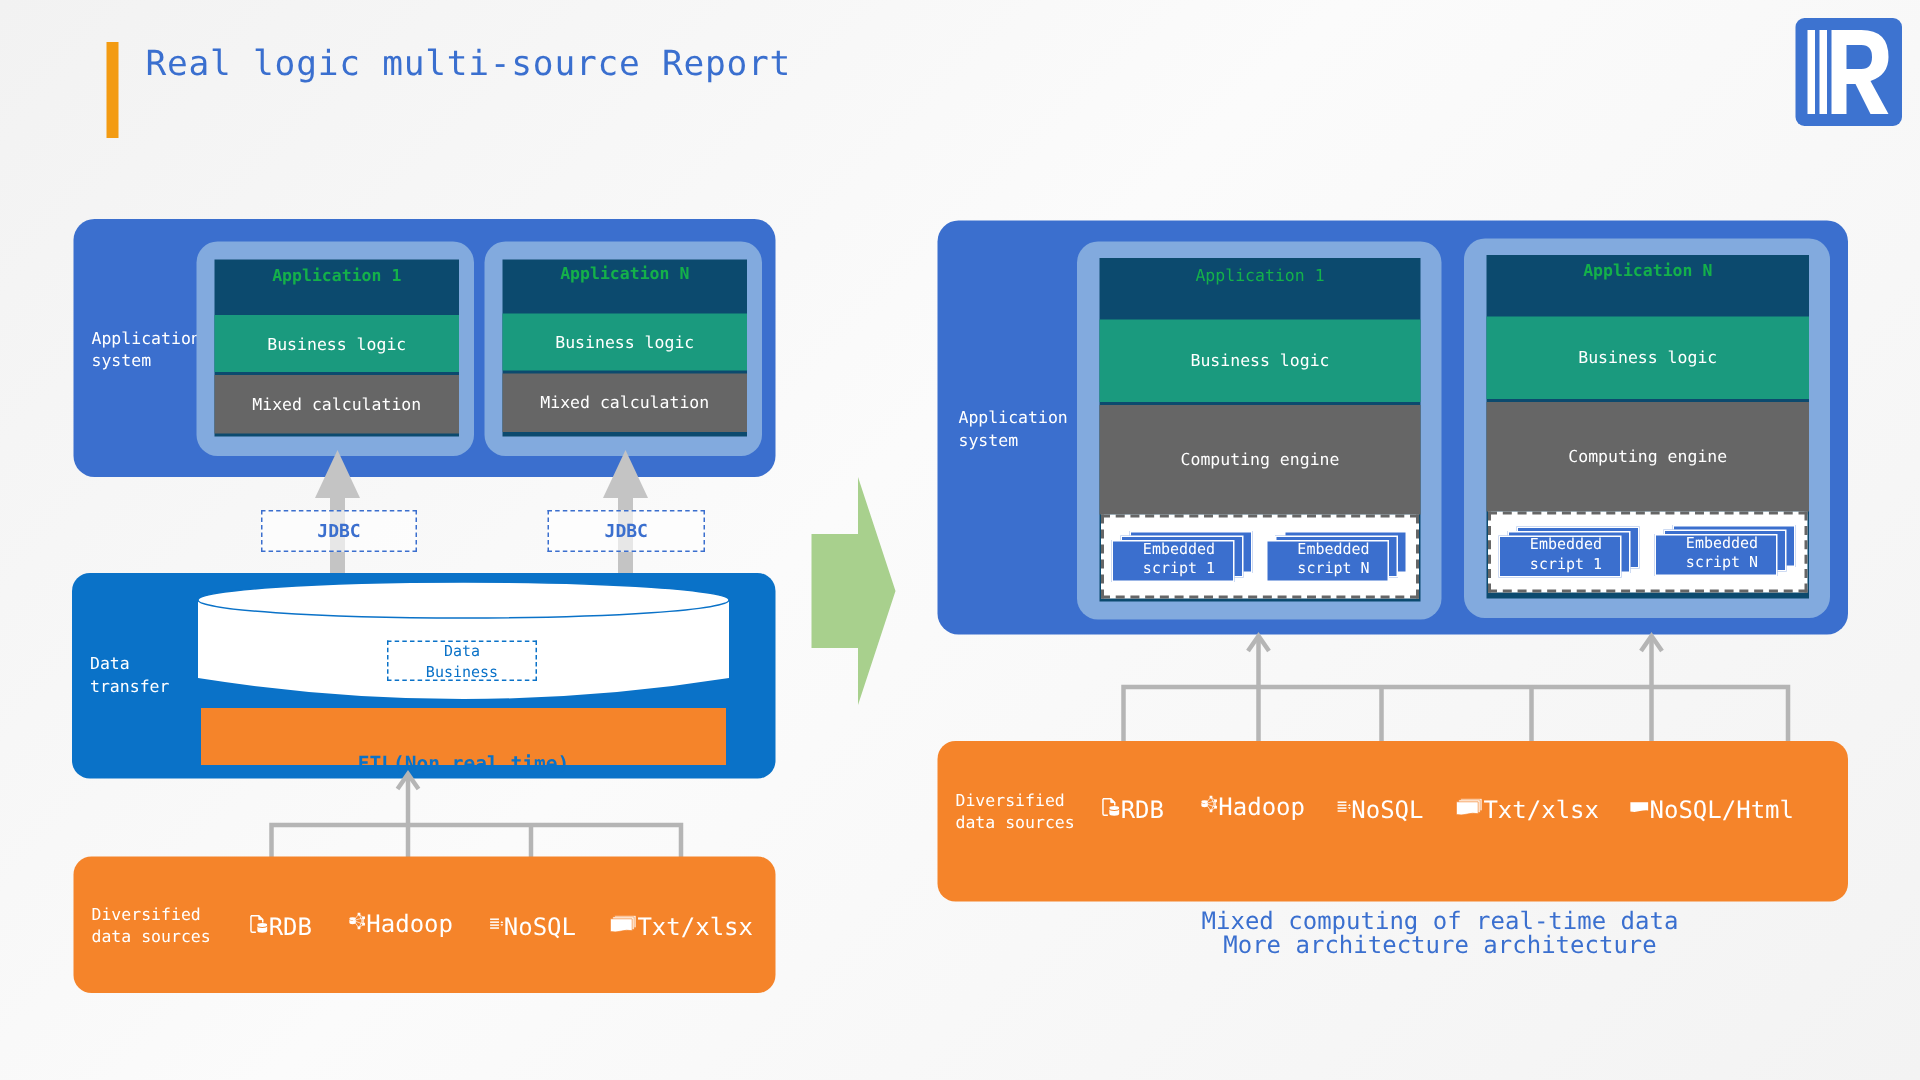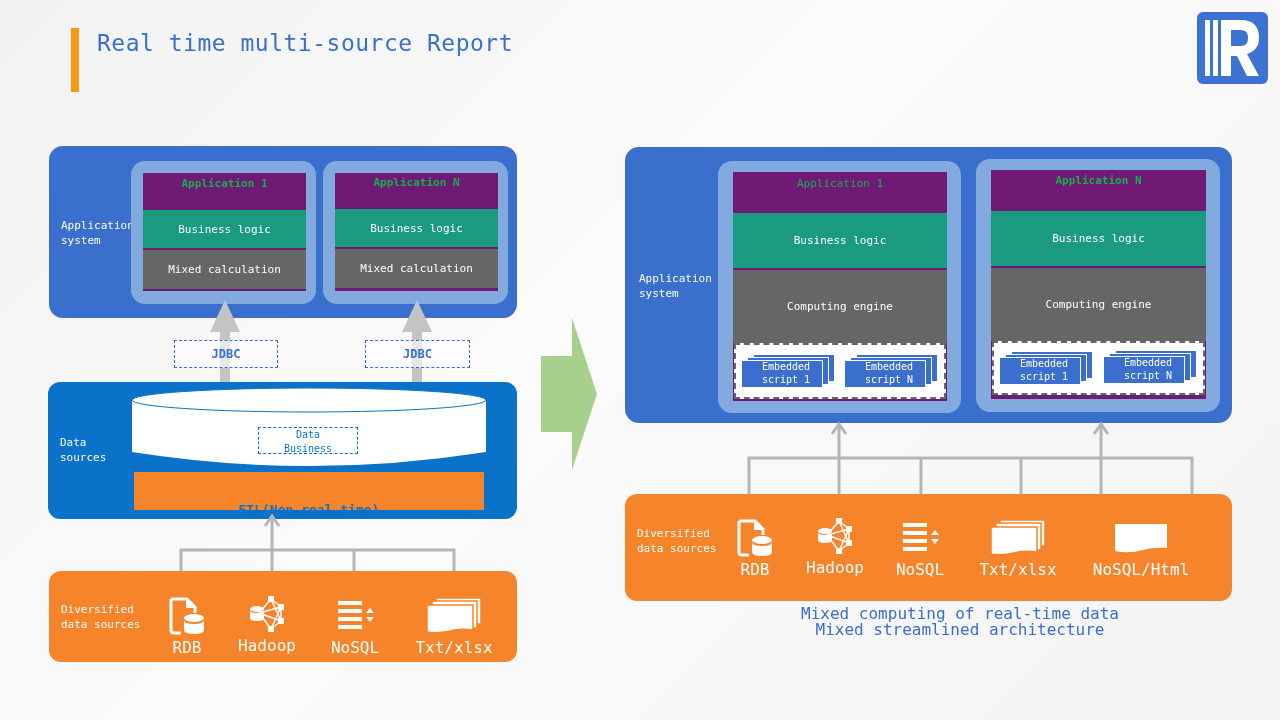--- a/index.html
+++ b/index.html
@@ -13,34 +13,34 @@
   .title { left:97px; top:30px; font-size:23px; color:#3a6fcf; letter-spacing:0.5px; white-space:nowrap; }
   .logo { left:1197px; top:12px; width:71px; height:72px; background:#3d73d0; border-radius:6px; }
 
   .panel-blue { background:#3b6fce; border-radius:14px; }
   .panel-dt { background:#0a72c8; border-radius:12px; }
   .panel-orange { background:#f5842a; border-radius:12px; }
 
   .side-label { color:#fff; font-size:11px; line-height:15px; white-space:nowrap; }
 
   .app-frame { background:#82aade; border-radius:14px; }
-  .app-inner { position:absolute; background:#701a75; }
+  .app-inner { position:absolute; background:#0c4a6e; }
   .app-title { position:absolute; left:0; right:0; text-align:center; font-size:11px; font-weight:bold; color:#14b04a; }
   .app-title.light { font-weight:normal; }
   .row-biz { position:absolute; left:0; right:0; background:#1a9a7e; color:#fff; font-size:11px; display:flex; align-items:center; justify-content:center; }
   .row-calc { position:absolute; left:0; right:0; background:#666666; color:#fff; font-size:11px; display:flex; align-items:center; justify-content:center; }
 
   .jdbc { border:1px dashed #3b6fce; background:rgba(255,255,255,0.6); color:#3b6fce; font-weight:bold; font-size:12px; display:flex; align-items:center; justify-content:center; }
 
   .etl-outer { background:#f5842a; }
   .etl-inner { position:absolute; left:7px; top:5px; right:7px; bottom:5px; background:#86efac; color:#0a72c8; font-weight:bold; font-size:13px; display:flex; align-items:center; justify-content:center;margin-top:32px; }
 
   .dw-label { border:1px dashed #0a72c8; color:#0a72c8; font-size:10px; text-align:center; line-height:14px; }
 
-  .src { position:absolute; display:flex; flex-direction:column; align-items:center; }
+  .src { position:absolute; display:flex; flex-direction:row; align-items:center; }
   .src-label { color:#fff; font-size:16px; white-space:nowrap; margin-top:2px; }
 
   .scripts-box { position:absolute; border:2px dashed #666; background:#fff; }
   .script { position:absolute; width:92px; height:36px; }
   .script .pg { position:absolute; width:80px; height:26px; background:#3b6fce; border:1px solid #fff; }
   .script .txt { position:absolute; left:4px; top:6px; width:82px; text-align:center; color:#fff; font-size:10px; line-height:13px; }
 
   .caption { left:760px; top:606px; width:400px; text-align:center; color:#3a6fcf; font-size:16px; line-height:16px; }
 </style>
 </head>
@@ -87,21 +87,21 @@
       <rect x="8" y="5" width="45" height="27" fill="#fff" stroke="#f5842a" stroke-width="1.5"></rect>
       <path d="M3 9 H49 V34 Q36 32 26 35 Q14 38 3 36 Z" fill="#fff" stroke="#f5842a" stroke-width="1.5"></path>
     </symbol>
     <symbol id="sym-doc" viewBox="0 0 60 40">
       <path d="M4 6 H56 V30 Q44 29 32 32 Q18 36 4 33 Z" fill="#fff"></path>
     </symbol>
   </defs>
 </svg>
 
 <div class="abs title-bar"></div>
-<div class="abs title">Real time multi-source Report</div>
+<div class="abs title">Real logic multi-source Report</div>
 <div class="abs logo">
   <svg width="71" height="72" viewBox="0 0 71 72">
     <rect x="8" y="8" width="5" height="56" fill="#fff"></rect>
     <rect x="16" y="8" width="5" height="56" fill="#fff"></rect>
     <path d="M24 8 H44 Q62 8 62 26 Q62 38 50 42 L62 64 H50 L40 44 H34 V64 H24 Z M34 18 V34 H44 Q51 34 51 26 Q51 18 44 18 Z" fill="#fff" fill-rule="evenodd"></path>
   </svg>
 </div>
 
 <div class="abs panel-blue" style="left:49px;top:146px;width:468px;height:172px;"></div>
 <div class="abs side-label" style="left:61px;top:218px;width:75px;white-space:normal;">Application system</div>
@@ -125,21 +125,21 @@
 <svg class="abs" style="left:200px;top:296px;" width="60" height="90">
   <polygon points="25,4 10,36 20,36 20,90 30,90 30,36 40,36" fill="#c4c4c4"></polygon>
 </svg>
 <svg class="abs" style="left:392px;top:296px;" width="60" height="90">
   <polygon points="25,4 10,36 20,36 20,90 30,90 30,36 40,36" fill="#c4c4c4"></polygon>
 </svg>
 <div class="abs jdbc" style="left:174px;top:340px;width:102px;height:26px;">JDBC</div>
 <div class="abs jdbc" style="left:365px;top:340px;width:103px;height:26px;">JDBC</div>
 
 <div class="abs panel-dt" style="left:48px;top:382px;width:469px;height:137px;"></div>
-<div class="abs side-label" style="left:60px;top:435px;width:60px;white-space:normal;">Data sources</div>
+<div class="abs side-label" style="left:60px;top:435px;width:60px;white-space:normal;">Data transfer</div>
 <svg class="abs" style="left:131px;top:386px;" width="356" height="86">
   <path d="M1 14 V66 Q178 94 355 66 V14" fill="#fff"></path>
   <ellipse cx="178" cy="14" rx="177" ry="12" fill="#fff" stroke="#0a72c8" stroke-width="1"></ellipse>
 </svg>
 <div class="abs dw-label" style="left:258px;top:427px;width:98px;height:25px;">
   <div>Data</div>
   <div>Business</div>
 </div>
 <div class="abs etl-outer" style="left:134px;top:472px;width:350px;height:38px;">
   <div class="etl-inner">ETL(Non real time)</div>
@@ -289,14 +289,14 @@
 </div>
 <div class="src" style="left:1086px;top:518px;width:110px;">
   <svg width="60" height="40">
       <use href="#sym-doc"></use>
     </svg>
   <div class="src-label">NoSQL/Html</div>
 </div>
 
 <div class="abs caption">
   <div>Mixed computing of real-time data</div>
-  <div>Mixed streamlined architecture</div>
+  <div>More architecture architecture</div>
 </div>
 
 </body></html>

